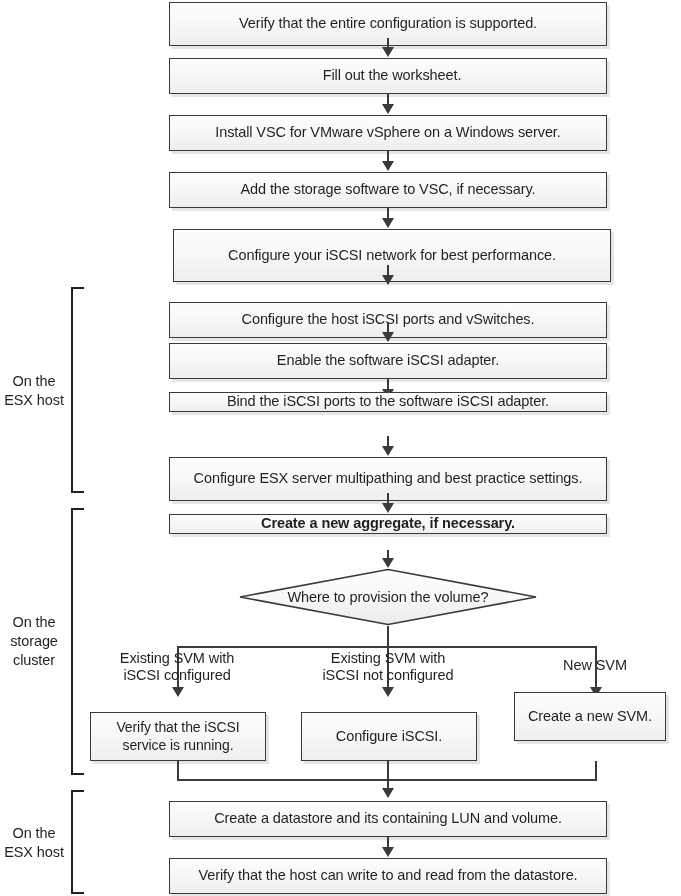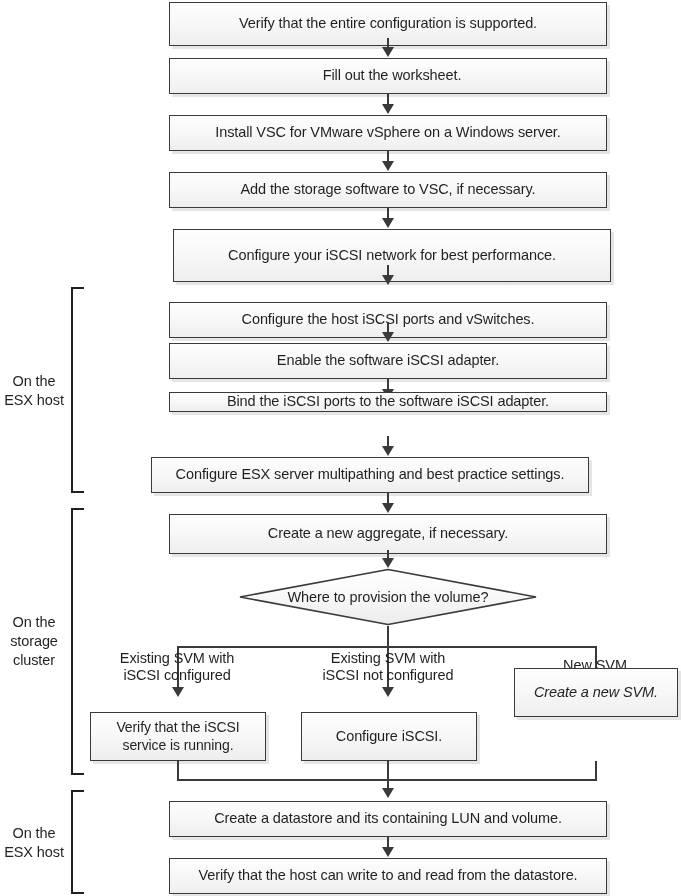--- a/index.html
+++ b/index.html
@@ -138,25 +138,25 @@
   <div class="arrowhead" style="left:381.5px; top:332px;"></div>
 
   <div class="node" style="left:169px; top:343px; width:438px; height:36px;">Enable the software iSCSI adapter.</div>
   <div class="vline" style="left:387px; top:379px; height:12px;"></div>
   <div class="arrowhead" style="left:381.5px; top:389px;"></div>
 
   <div class="node" style="left:169px; top:392px; width:438px; height:20px;">Bind the iSCSI ports to the software iSCSI adapter.</div>
   <div class="vline" style="left:387px; top:436px; height:12px;"></div>
   <div class="arrowhead" style="left:381.5px; top:446px;"></div>
 
-  <div class="node" style="left:151px; top:457px; width:438px; height:36px;">Configure ESX server multipathing and best practice settings.</div>
+  <div class="node" style="left:169px; top:457px; width:438px; height:44px;">Configure ESX server multipathing and best practice settings.</div>
   <div class="vline" style="left:387px; top:493px; height:12px;"></div>
   <div class="arrowhead" style="left:381.5px; top:503px;"></div>
 
-  <div class="node" style="left:169px; top:514px; width:438px; height:40px;">Create a new aggregate, if necessary.</div>
+  <div class="node" style="left:169px; top:514px; width:438px; height:20px;font-weight:bold;">Create a new aggregate, if necessary.</div>
   <div class="vline" style="left:387px; top:550px; height:10px;"></div>
   <div class="arrowhead" style="left:381.5px; top:558px;"></div>
 
   <div class="decision-wrap" style="left:238px; top:568px; width:300px; height:58px;text-align:center;">
     <svg class="decision-shape" viewBox="0 0 300 58" preserveAspectRatio="none">
       <defs>
         <linearGradient id="diamondGrad" x1="0" y1="0" x2="0" y2="1">
           <stop offset="0%" stop-color="#ffffff"></stop>
           <stop offset="55%" stop-color="#f7f7f7"></stop>
           <stop offset="100%" stop-color="#ebebeb"></stop>
@@ -183,21 +183,21 @@
 
   <div class="branch-label" style="left:88px; top:650px; width:178px;">Existing SVM with
 iSCSI configured</div>
   <div class="branch-label" style="left:299px; top:650px; width:178px;">Existing SVM with
 iSCSI not configured</div>
   <div class="branch-label" style="left:512px; top:657px; width:166px;">New SVM</div>
 
   <div class="node" style="left:301px; top:712px; width:176px; height:49px;">Configure iSCSI.</div>
   <div class="node two-line" style="left:90px; top:712px; width:176px; height:49px;">Verify that the iSCSI
 service is running.</div>
-  <div class="node" style="left:514px; top:668px; width:164px; height:49px;font-style:italic;">Create a new SVM.</div>
+  <div class="node" style="left:514px; top:692px; width:152px; height:49px;">Create a new SVM.</div>
 
   <div class="vline" style="left:177px; top:761px; height:20px;"></div>
   <div class="vline" style="left:387px; top:761px; height:20px;"></div>
   <div class="vline" style="left:595px; top:761px; height:20px;"></div>
   <div class="hline" style="left:177px; top:779px; width:420px;"></div>
   <div class="vline" style="left:387px; top:779px; height:11px;"></div>
   <div class="arrowhead" style="left:381.5px; top:788px;"></div>
 
   <div class="node" style="left:169px; top:801px; width:438px; height:36px;">Create a datastore and its containing LUN and volume.</div>
   <div class="vline" style="left:387px; top:837px; height:12px;"></div>

